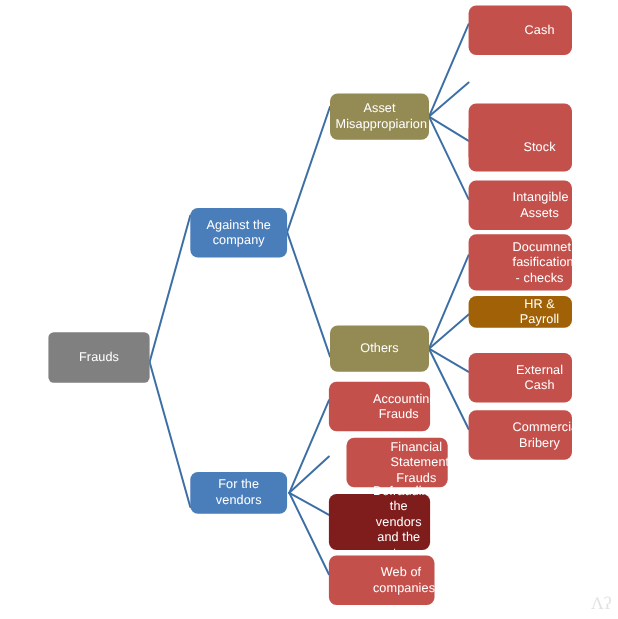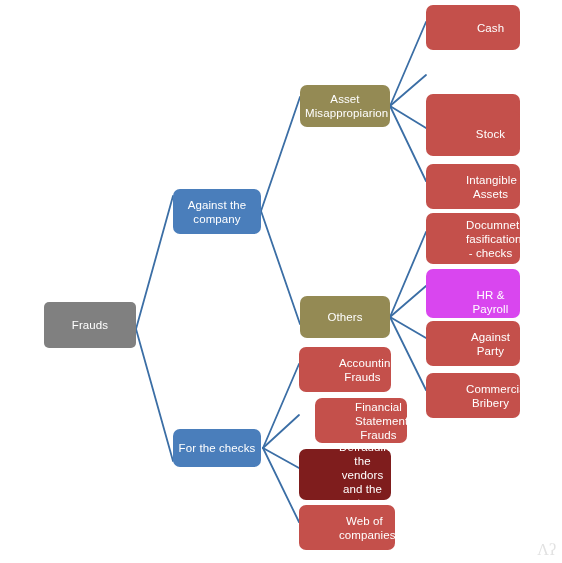--- a/index.html
+++ b/index.html
@@ -96,21 +96,21 @@
     </svg>
 
   <div id="node-layer">
       <div class="node root" style="left: 44px; top: 302px; width: 92px; height: 46px; background: rgb(128, 128, 128);">
         <span class="node-label">Frauds</span>
       </div>
       <div class="node branch" style="left: 173px; top: 189px; width: 88px; height: 45px; background: rgb(74, 126, 187);">
         <span class="node-label">Against the company</span>
       </div>
       <div class="node branch" style="left: 173px; top: 429px; width: 88px; height: 38px; background: rgb(74, 126, 187);">
-        <span class="node-label">For the checks</span>
+        <span class="node-label">For the vendors</span>
       </div>
       <div class="node group" style="left: 300px; top: 85px; width: 90px; height: 42px; background: rgb(148, 138, 84);">
         <span class="node-label">Asset Misappropiarion</span>
       </div>
       <div class="node group" style="left: 300px; top: 296px; width: 90px; height: 42px; background: rgb(148, 138, 84);">
         <span class="node-label">Others</span>
       </div>
       <div class="node leaf" style="left: 426px; top: 5px; width: 94px; height: 45px; background: rgb(196, 80, 75);">
         <span class="node-label">Cash</span>
       </div>
@@ -119,25 +119,25 @@
       </div>
       <div class="node leaf" style="left: 426px; top: 111px; width: 94px; height: 45px; background: rgb(196, 80, 75);">
         <span class="node-label">Stock</span>
       </div>
       <div class="node leaf" style="left: 426px; top: 164px; width: 94px; height: 45px; background: rgb(196, 80, 75);">
         <span class="node-label">Intangible Assets</span>
       </div>
       <div class="node leaf" style="left: 426px; top: 213px; width: 94px; height: 51px; background: rgb(196, 80, 75);">
         <span class="node-label">Documnet fasification - checks</span>
       </div>
-      <div class="node leaf" style="left: 426px; top: 269px; width: 94px; height: 49px; background: #d946ef; align-items: flex-end;">
+      <div class="node leaf" style="left: 426px; top: 269px; width: 94px; height: 29px; background: #a16207;">
         <span class="node-label">HR &amp; Payroll</span>
       </div>
       <div class="node leaf" style="left: 426px; top: 321px; width: 94px; height: 45px; background: rgb(196, 80, 75);">
-        <span class="node-label">Against Party</span>
+        <span class="node-label">External Cash</span>
       </div>
       <div class="node leaf" style="left: 426px; top: 373px; width: 94px; height: 45px; background: rgb(196, 80, 75);">
         <span class="node-label">Commercial Bribery</span>
       </div>
       <div class="node leaf" style="left: 299px; top: 347px; width: 92px; height: 45px; background: rgb(196, 80, 75);">
         <span class="node-label">Accounting Frauds</span>
       </div>
       <div class="node leaf" style="left: 299px; top: 398px; width: 92px; height: 45px; background: rgb(196, 80, 75); margin-left: 16px;">
         <span class="node-label">Financial Statement Frauds</span>
       </div>

